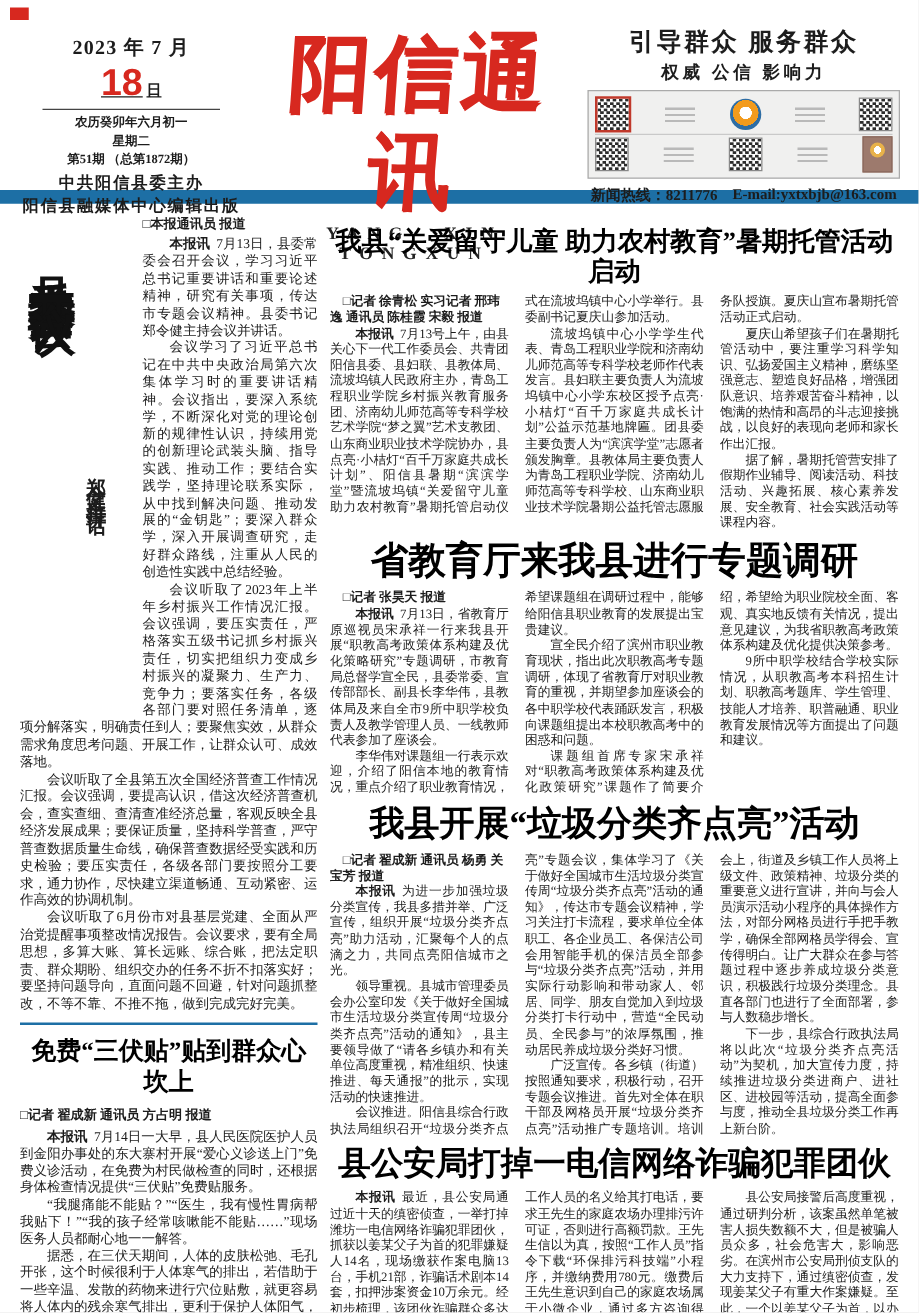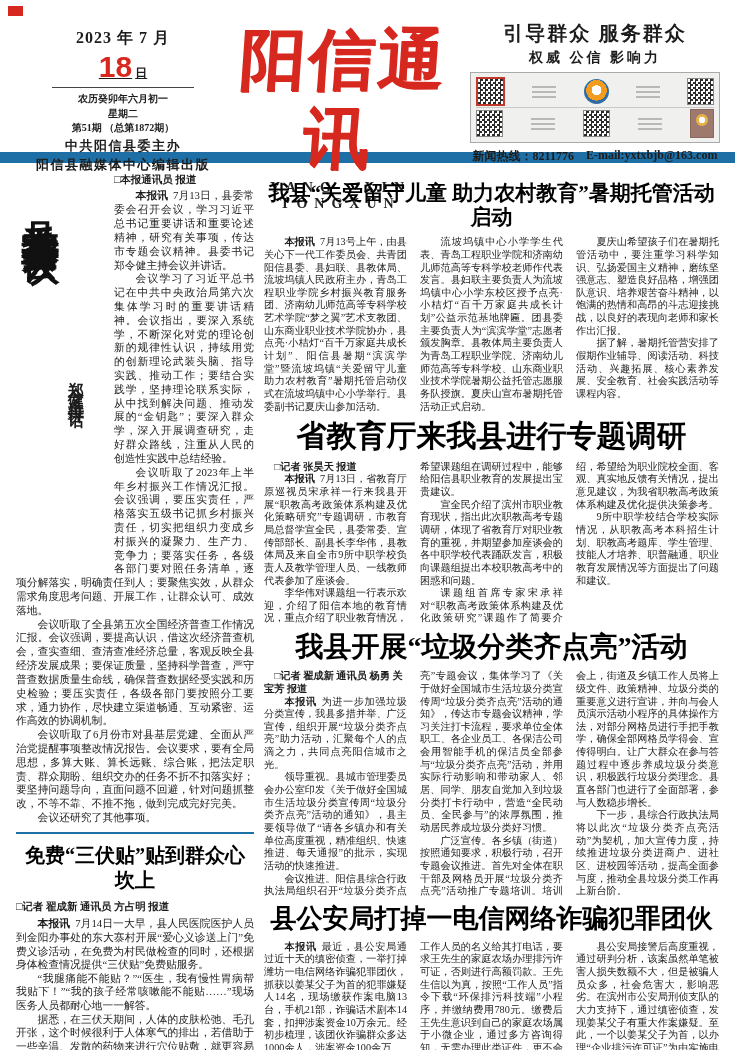--- a/index.html
+++ b/index.html
@@ -1,20 +1,20 @@
 <!DOCTYPE html>
 <html><head>
 <meta charset="utf-8">
 <style>
   html,body{margin:0;padding:0;background:#e9e9e9;}
   .page{position:relative;width:735px;height:1050px;margin:0 auto;background:#ffffff;overflow:hidden;
         font-family:"Liberation Serif","DejaVu Serif",serif;color:#1c1c1c;}
   
   .corner-mark{position:absolute;left:8px;top:6px;width:15px;height:10px;background:#d7281f;}
-  .masthead{display:flex;padding:14px 14px 0 34px;height:148px;box-sizing:border-box;}
+  .masthead{display:flex;padding:14px 14px 0 16px;height:148px;box-sizing:border-box;}
   .mast-left{width:178px;text-align:center;padding-top:14px;}
   .date-line{font-size:16px;font-weight:bold;letter-spacing:1px;}
   .day-row{margin-top:1px;text-decoration:underline;}
   .day{font-size:30px;font-weight:bold;color:#d7281f;font-family:"Liberation Sans","DejaVu Sans",sans-serif;}
   .day-unit{font-size:12px;font-weight:bold;margin-left:3px;}
   .date-divider{width:142px;border-top:1.5px solid #444;margin:3px auto 4px;}
   .small-line{font-size:10px;font-weight:bold;line-height:1.45;}
   .org-line{font-size:13px;font-weight:bold;letter-spacing:1.5px;line-height:1.4;margin-top:1px;}
   .mast-center{flex:1;text-align:center;padding-top:6px;}
   .paper-title{font-size:66px;line-height:1.2;font-weight:900;color:#d7281f;letter-spacing:3px;
@@ -126,39 +126,39 @@
         <div class="v-wrap">
           <h1 class="v-title">县委常委会召开会议</h1>
           <div class="v-sub">郑令健主持讲话</div>
         </div>
         <p class="byline">□本报通讯员 报道</p>
         <p class="para"><b class="lead">本报讯</b><span>7月13日，县委常委会召开会议，学习习近平总书记重要讲话和重要论述精神，研究有关事项，传达市专题会议精神。县委书记郑令健主持会议并讲话。</span></p>
         <p class="para">会议学习了习近平总书记在中共中央政治局第六次集体学习时的重要讲话精神。会议指出，要深入系统学，不断深化对党的理论创新的规律性认识，持续用党的创新理论武装头脑、指导实践、推动工作；要结合实践学，坚持理论联系实际，从中找到解决问题、推动发展的“金钥匙”；要深入群众学，深入开展调查研究，走好群众路线，注重从人民的创造性实践中总结经验。</p>
         <p class="para">会议听取了2023年上半年乡村振兴工作情况汇报。会议强调，要压实责任，严格落实五级书记抓乡村振兴责任，切实把组织力变成乡村振兴的凝聚力、生产力、竞争力；要落实任务，各级各部门要对照任务清单，逐项分解落实，明确责任到人；要聚焦实效，从群众需求角度思考问题、开展工作，让群众认可、成效落地。</p>
         <p class="para">会议听取了全县第五次全国经济普查工作情况汇报。会议强调，要提高认识，借这次经济普查机会，查实查细、查清查准经济总量，客观反映全县经济发展成果；要保证质量，坚持科学普查，严守普查数据质量生命线，确保普查数据经受实践和历史检验；要压实责任，各级各部门要按照分工要求，通力协作，尽快建立渠道畅通、互动紧密、运作高效的协调机制。</p>
         <p class="para">会议听取了6月份市对县基层党建、全面从严治党提醒事项整改情况报告。会议要求，要有全局思想，多算大账、算长远账、综合账，把法定职责、群众期盼、组织交办的任务不折不扣落实好；要坚持问题导向，直面问题不回避，针对问题抓整改，不等不靠、不推不拖，做到完成完好完美。</p>
-        <p class="para">会议还研究了其他事项。</p>
       </article>
 
       <div class="blue-rule"></div>
 
       <article class="a-sanfutie">
         <h2 class="headline-md">免费“三伏贴”贴到群众心坎上</h2>
         <p class="byline">□记者 翟成新 通讯员 方占明 报道</p>
         <p class="para"><b class="lead">本报讯</b><span>7月14日一大早，县人民医院医护人员到金阳办事处的东大寨村开展“爱心义诊送上门”免费义诊活动，在免费为村民做检查的同时，还根据身体检查情况提供“三伏贴”免费贴服务。</span></p>
         <p class="para">“我腿痛能不能贴？”“医生，我有慢性胃病帮我贴下！”“我的孩子经常咳嗽能不能贴……”现场医务人员都耐心地一一解答。</p>
         <p class="para">据悉，在三伏天期间，人体的皮肤松弛、毛孔开张，这个时候很利于人体寒气的排出，若借助于一些辛温、发散的药物来进行穴位贴敷，就更容易将人体内的残余寒气排出，更利于保护人体阳气，所以养生保健、祛病疗疾，通过‘三伏贴’贴敷可达到事半功倍的效果。“三伏贴”具有操作简便、适应症广等特点，是群众广为接受的中医药防治疾病的重要手段之一。</p>
 
       </article>
     </section>
 
     <section class="right-col">
       <article class="r-article">
         <h2 class="headline-lg hl1">我县“关爱留守儿童 助力农村教育”暑期托管活动启动</h2>
         <div class="cols">
+          <p class="byline">□记者 徐青松 实习记者 邢玮逸 通讯员 陈桂霞 宋毅 报道</p>
           <p class="para"><b class="lead">本报讯</b><span>7月13号上午，由县关心下一代工作委员会、共青团阳信县委、县妇联、县教体局、流坡坞镇人民政府主办，青岛工程职业学院乡村振兴教育服务团、济南幼儿师范高等专科学校艺术学院“梦之翼”艺术支教团、山东商业职业技术学院协办，县点亮·小桔灯“百千万家庭共成长计划”、阳信县暑期“滨滨学堂”暨流坡坞镇“关爱留守儿童 助力农村教育”暑期托管启动仪式在流坡坞镇中心小学举行。县委副书记夏庆山参加活动。</span></p>
           <p class="para">流坡坞镇中心小学学生代表、青岛工程职业学院和济南幼儿师范高等专科学校老师作代表发言。县妇联主要负责人为流坡坞镇中心小学东校区授予点亮·小桔灯“百千万家庭共成长计划”公益示范基地牌匾。团县委主要负责人为“滨滨学堂”志愿者颁发胸章。县教体局主要负责人为青岛工程职业学院、济南幼儿师范高等专科学校、山东商业职业技术学院暑期公益托管志愿服务队授旗。夏庆山宣布暑期托管活动正式启动。</p>
           <p class="para">夏庆山希望孩子们在暑期托管活动中，要注重学习科学知识、弘扬爱国主义精神，磨练坚强意志、塑造良好品格，增强团队意识、培养艰苦奋斗精神，以饱满的热情和高昂的斗志迎接挑战，以良好的表现向老师和家长作出汇报。</p>
           <p class="para">据了解，暑期托管营安排了假期作业辅导、阅读活动、科技活动、兴趣拓展、核心素养发展、安全教育、社会实践活动等课程内容。</p>
         </div>
       </article>
 
       <article class="r-article">
         <h2 class="headline-lg hl2">省教育厅来我县进行专题调研</h2>
         <div class="cols">

